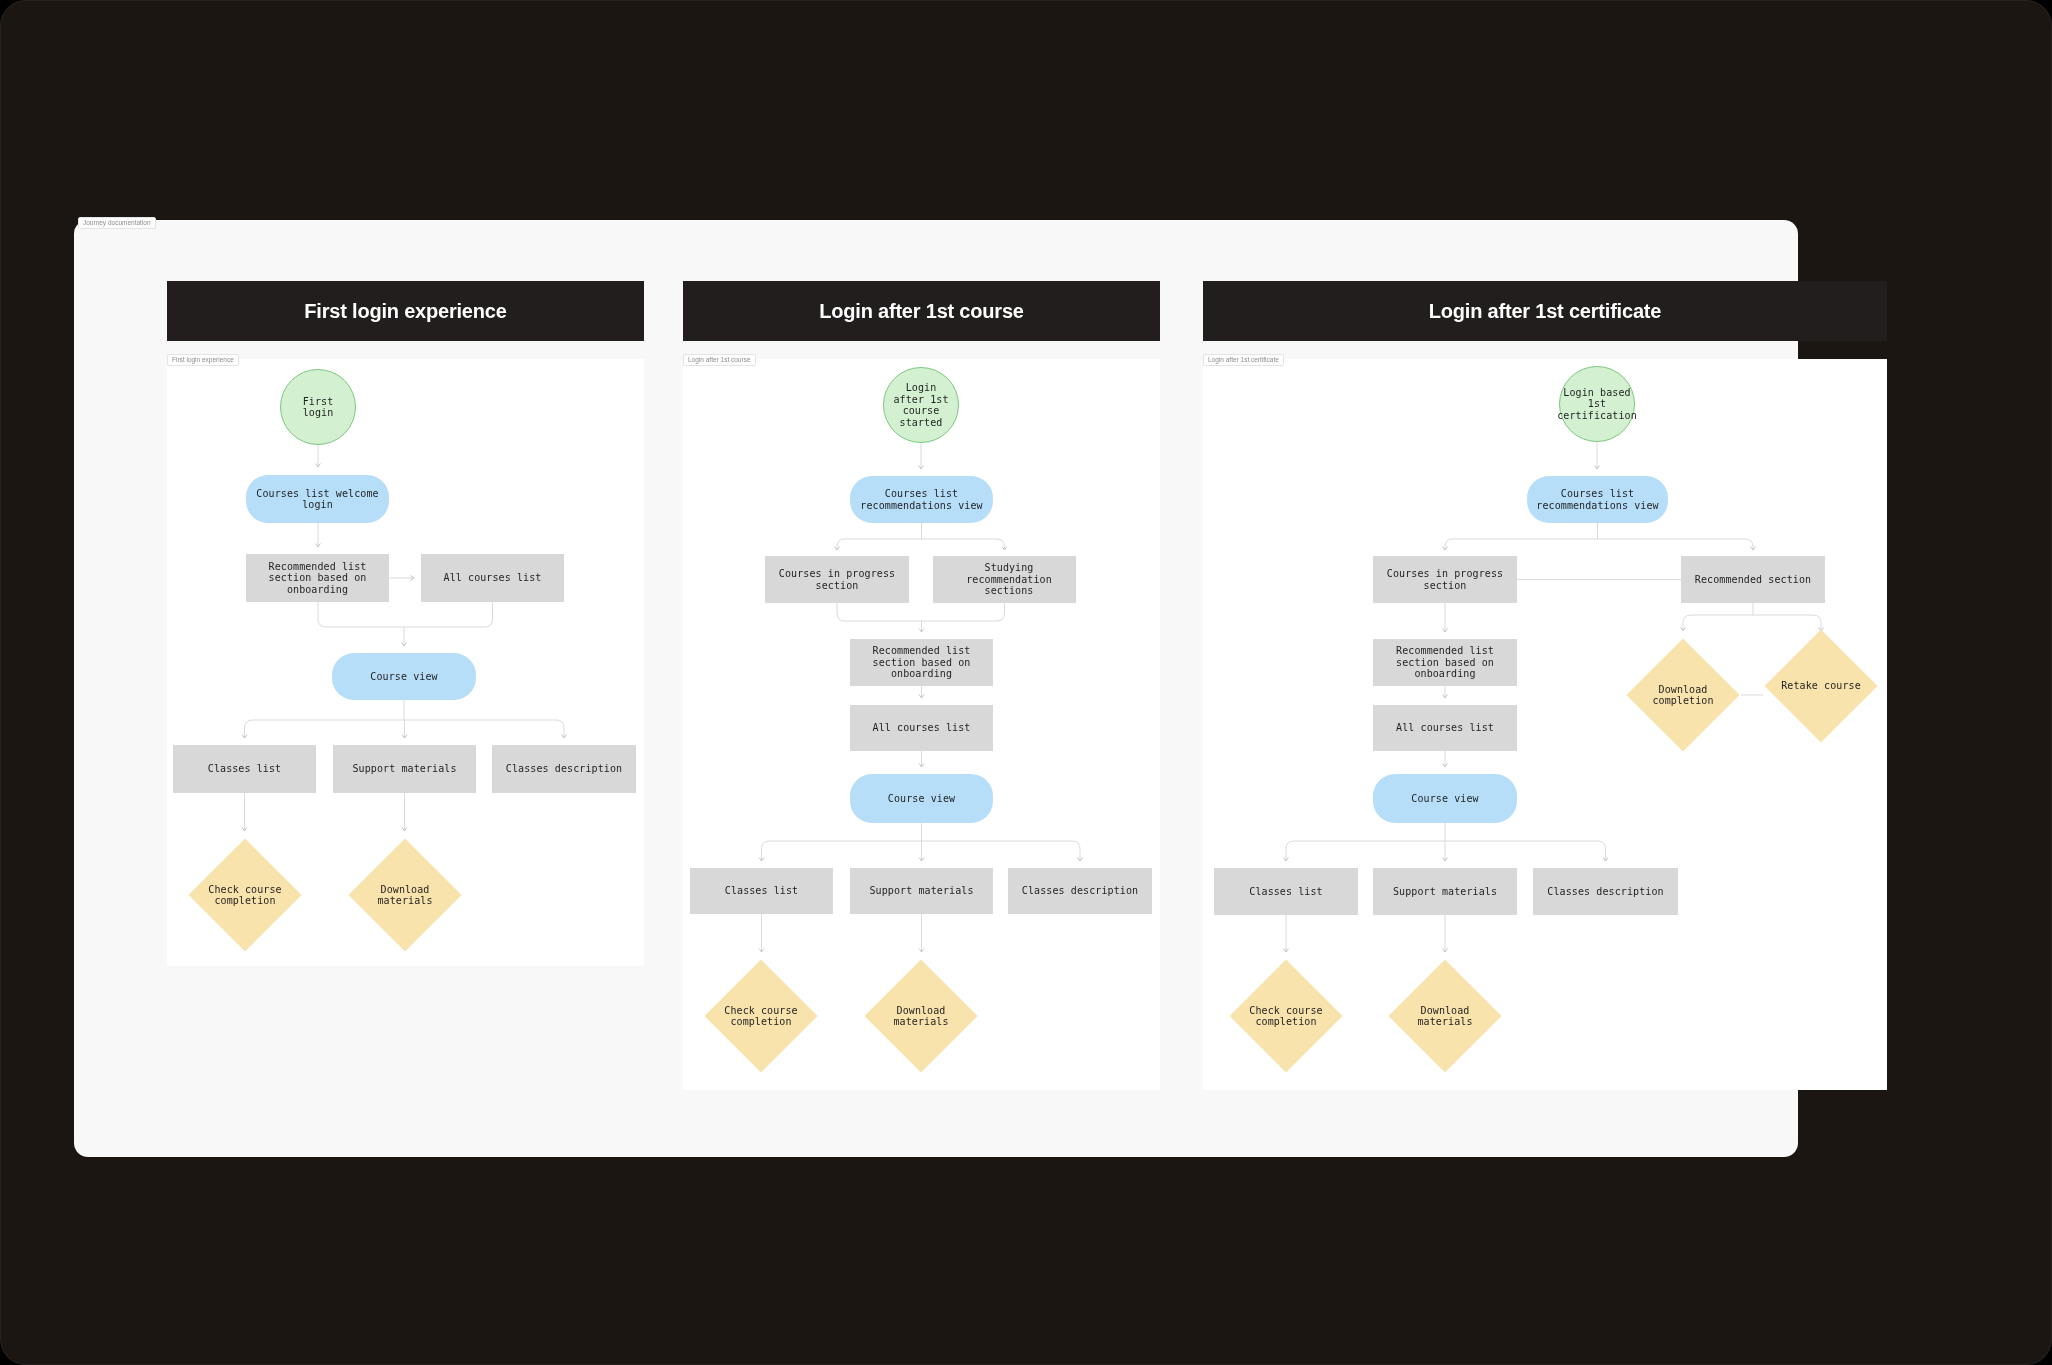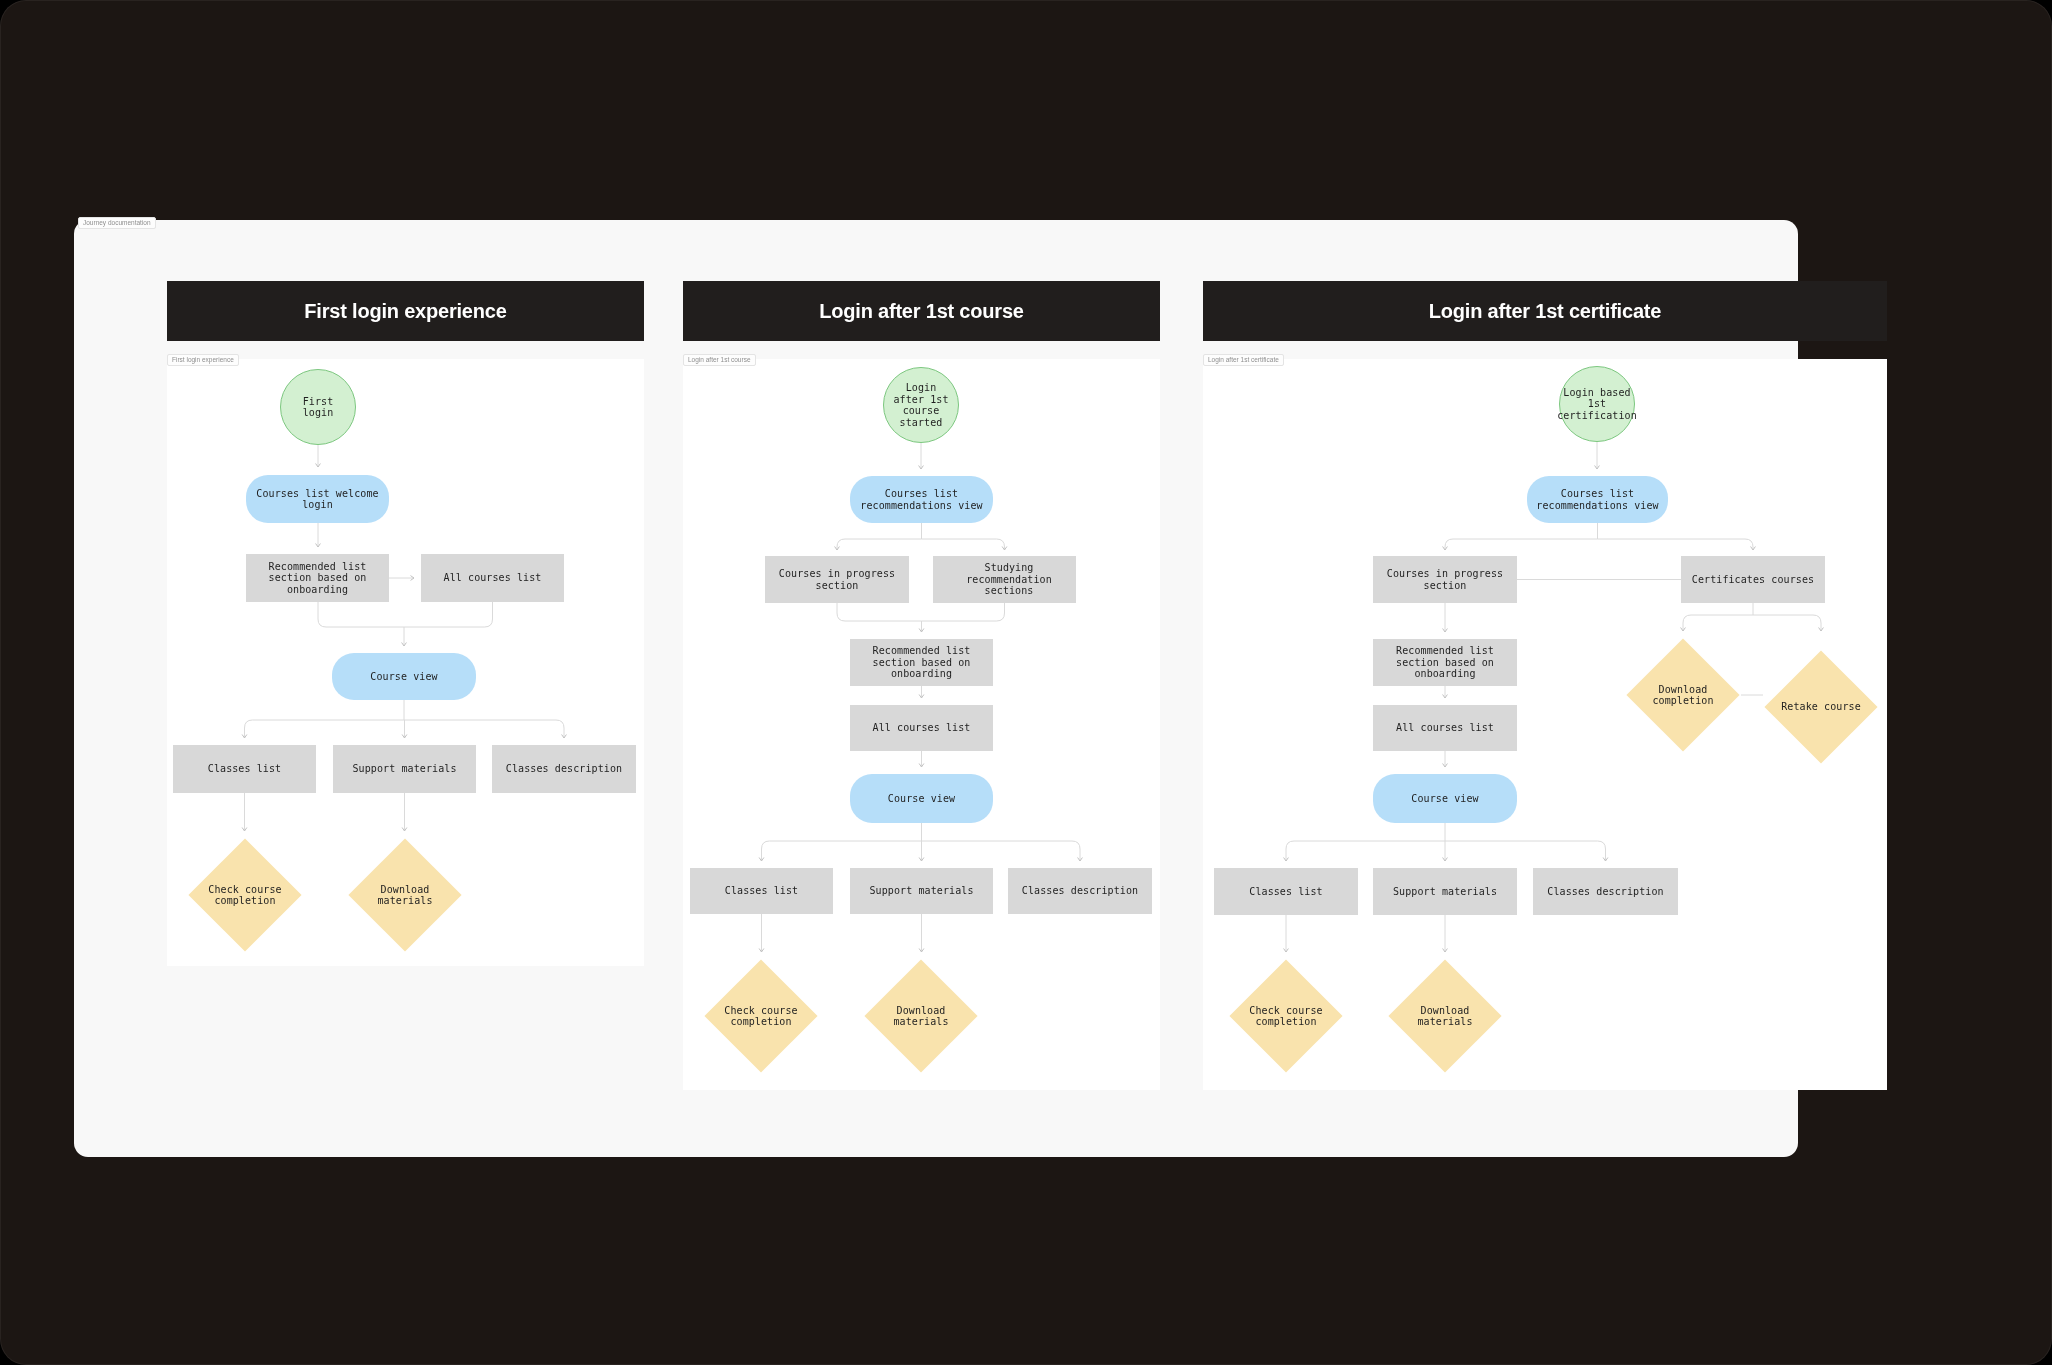--- a/index.html
+++ b/index.html
@@ -197,27 +197,27 @@
       <div class="node circle" style="left:356px;top:7px;width:76px;height:76px;">
           <span class="txt">Login based 1st certification</span>
         </div>
       <div class="node pill" style="left:324px;top:117px;width:141px;height:47px;">
           <span class="txt">Courses list recommendations view</span>
         </div>
       <div class="node rect" style="left:170px;top:197px;width:144px;height:47px;">
           <span class="txt">Courses in progress section</span>
         </div>
       <div class="node rect" style="left:478px;top:197px;width:144px;height:47px;">
-          <span class="txt">Certificates courses</span>
+          <span class="txt">Recommended section</span>
         </div>
       <div class="node diamond" style="left:423px;top:279px;width:114px;height:114px;">
           <i class="dbg"></i>
           <span class="txt">Download completion</span>
         </div>
-      <div class="node diamond" style="left:561px;top:291px;width:114px;height:114px;">
+      <div class="node diamond" style="left:561px;top:270px;width:114px;height:114px;">
           <i class="dbg"></i>
           <span class="txt">Retake course</span>
         </div>
       <div class="node rect" style="left:170px;top:280px;width:144px;height:47px;">
           <span class="txt">Recommended list section based on onboarding</span>
         </div>
       <div class="node rect" style="left:170px;top:346px;width:144px;height:46px;">
           <span class="txt">All courses list</span>
         </div>
       <div class="node pill" style="left:170px;top:415px;width:144px;height:49px;">

